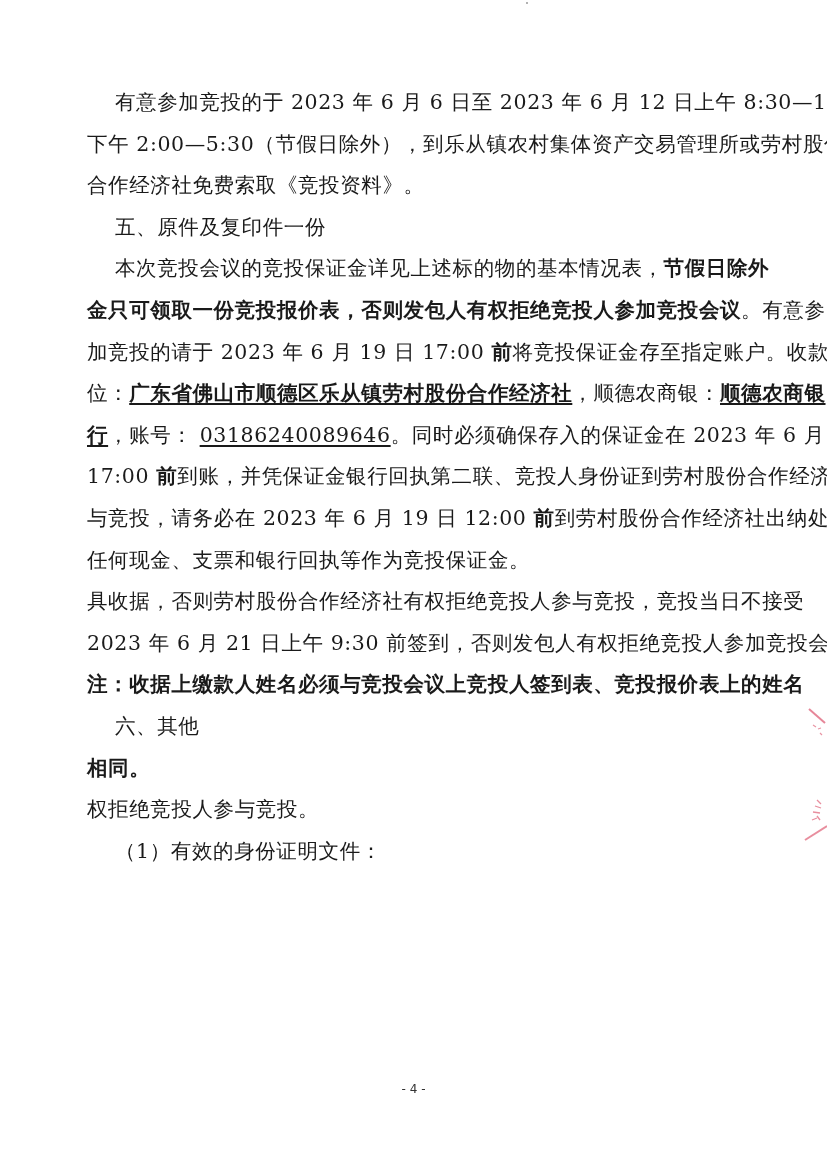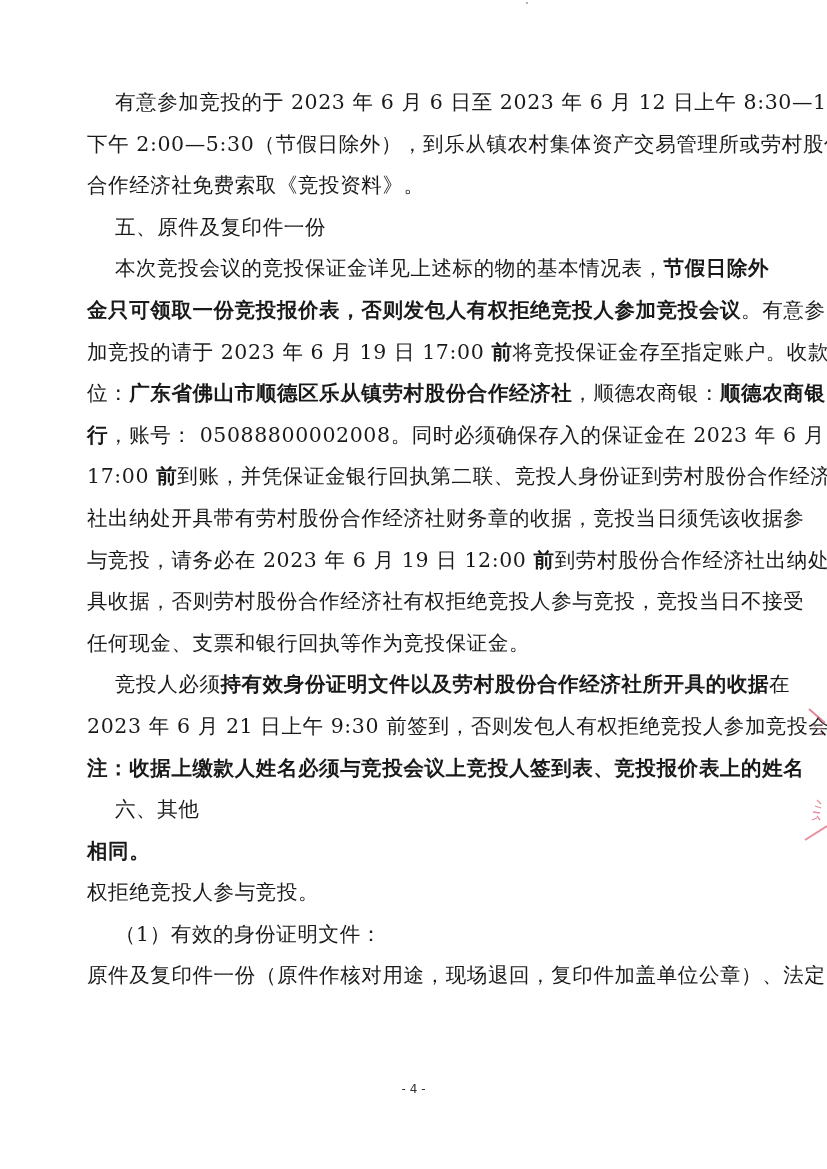--- a/index.html
+++ b/index.html
@@ -11,21 +11,21 @@
   .page { position: absolute; left: 0; top: 0; width: 827px; height: 1169px; background: #fff; }
   .content { position: absolute; left: 87px; top: 84px; width: 668px; }
   .line {
     height: 41.6px; line-height: 36px; font-size: 20.5px;
     white-space: nowrap; letter-spacing: 0.6px;
     text-align: justify; text-align-last: justify;
   }
   .line.last { text-align-last: left; }
   .indent { padding-left: 28px; }
   .b { font-weight: bold; }
-  .u { text-underline-offset: 3px; }
+  .u { text-decoration: underline; text-underline-offset: 3px; }
   .footer {
     position: absolute; left: 0; width: 827px; top: 1082px; text-align: center;
     font-family: "DejaVu Sans", sans-serif; font-size: 12px; color: #333;
   }
   .stamp { position: absolute; right: 0; width: 40px; height: 90px; }
   .stamp svg { width: 100%; height: 100%; }
   .dot { position: absolute; left: 526px; top: 2px; width: 2px; height: 2px; background: #999; border-radius: 1px; }
 </style>
 </head>
 <body>
@@ -47,47 +47,42 @@
     <div class="line">
       <span class="b">金只可领取一份竞投报价表，否则发包人有权拒绝竞投人参加竞投会议</span><span>。有意参</span>
     </div>
     <div class="line">
       <span>加竞投的请于 2023 年 6 月 19 日 17:00 </span><span class="b">前</span><span>将竞投保证金存至指定账户。收款单</span>
     </div>
     <div class="line">
       <span>位：</span><span class="b u">广东省佛山市顺德区乐从镇劳村股份合作经济社</span><span>，顺德农商银：</span><span class="b u">顺德农商银</span>
     </div>
     <div class="line">
-      <span class="b u">行</span><span>，账号：  </span><span class="u">05088800002008</span><span>。同时必须确保存入的保证金在 2023 年 6 月 19 日</span>
+      <span class="b u">行</span><span>，账号：  </span><span class="u">03186240089646</span><span>。同时必须确保存入的保证金在 2023 年 6 月 19 日</span>
     </div>
     <div class="line">
       <span>17:00 </span><span class="b">前</span><span>到账，并凭保证金银行回执第二联、竞投人身份证到劳村股份合作经济</span>
     </div>
-    <div class="line">社出纳处开具带有劳村股份合作经济社财务章的收据，竞投当日须凭该收据参</div>
     <div class="line">
       <span>与竞投，请务必在 2023 年 6 月 19 日 12:00 </span><span class="b">前</span><span>到劳村股份合作经济社出纳处开</span>
     </div>
+    <div class="line last">任何现金、支票和银行回执等作为竞投保证金。</div>
     <div class="line">具收据，否则劳村股份合作经济社有权拒绝竞投人参与竞投，竞投当日不接受</div>
-    <div class="line last">任何现金、支票和银行回执等作为竞投保证金。</div>
 
-    <div class="line indent">
-      <span>竞投人必须</span><span class="b">持有效身份证明文件以及劳村股份合作经济社所开具的收据</span><span>在</span>
-    </div>
     <div class="line last">2023 年 6 月 21 日上午 9:30 前签到，否则发包人有权拒绝竞投人参加竞投会议。</div>
 
     <div class="line b">注：收据上缴款人姓名必须与竞投会议上竞投人签到表、竞投报价表上的姓名</div>
     <div class="line last indent">六、其他</div>
 
     <div class="line last b">相同。</div>
 
     <div class="line last">权拒绝竞投人参与竞投。</div>
 
     <div class="line last indent">（1）有效的身份证明文件：</div>
 
-    <div class="line">原件及复印件一份（原件作核对用途，现场退回，复印件加盖单位公章）、法定</div>
   </div>
 
   <div class="footer">- 4 -</div>
 
   <div class="stamp" style="top:695px;">
     <svg viewBox="0 0 40 90">
       <path d="M22 14 L38 28" stroke="#e0687e" stroke-width="2" fill="none" opacity="0.8"></path>
       <path d="M26 30 l3 2 M31 34 l3 -1 M33 38 l2 2" stroke="#e0687e" stroke-width="1.2" fill="none" opacity="0.7"></path>
     </svg>
   </div>

